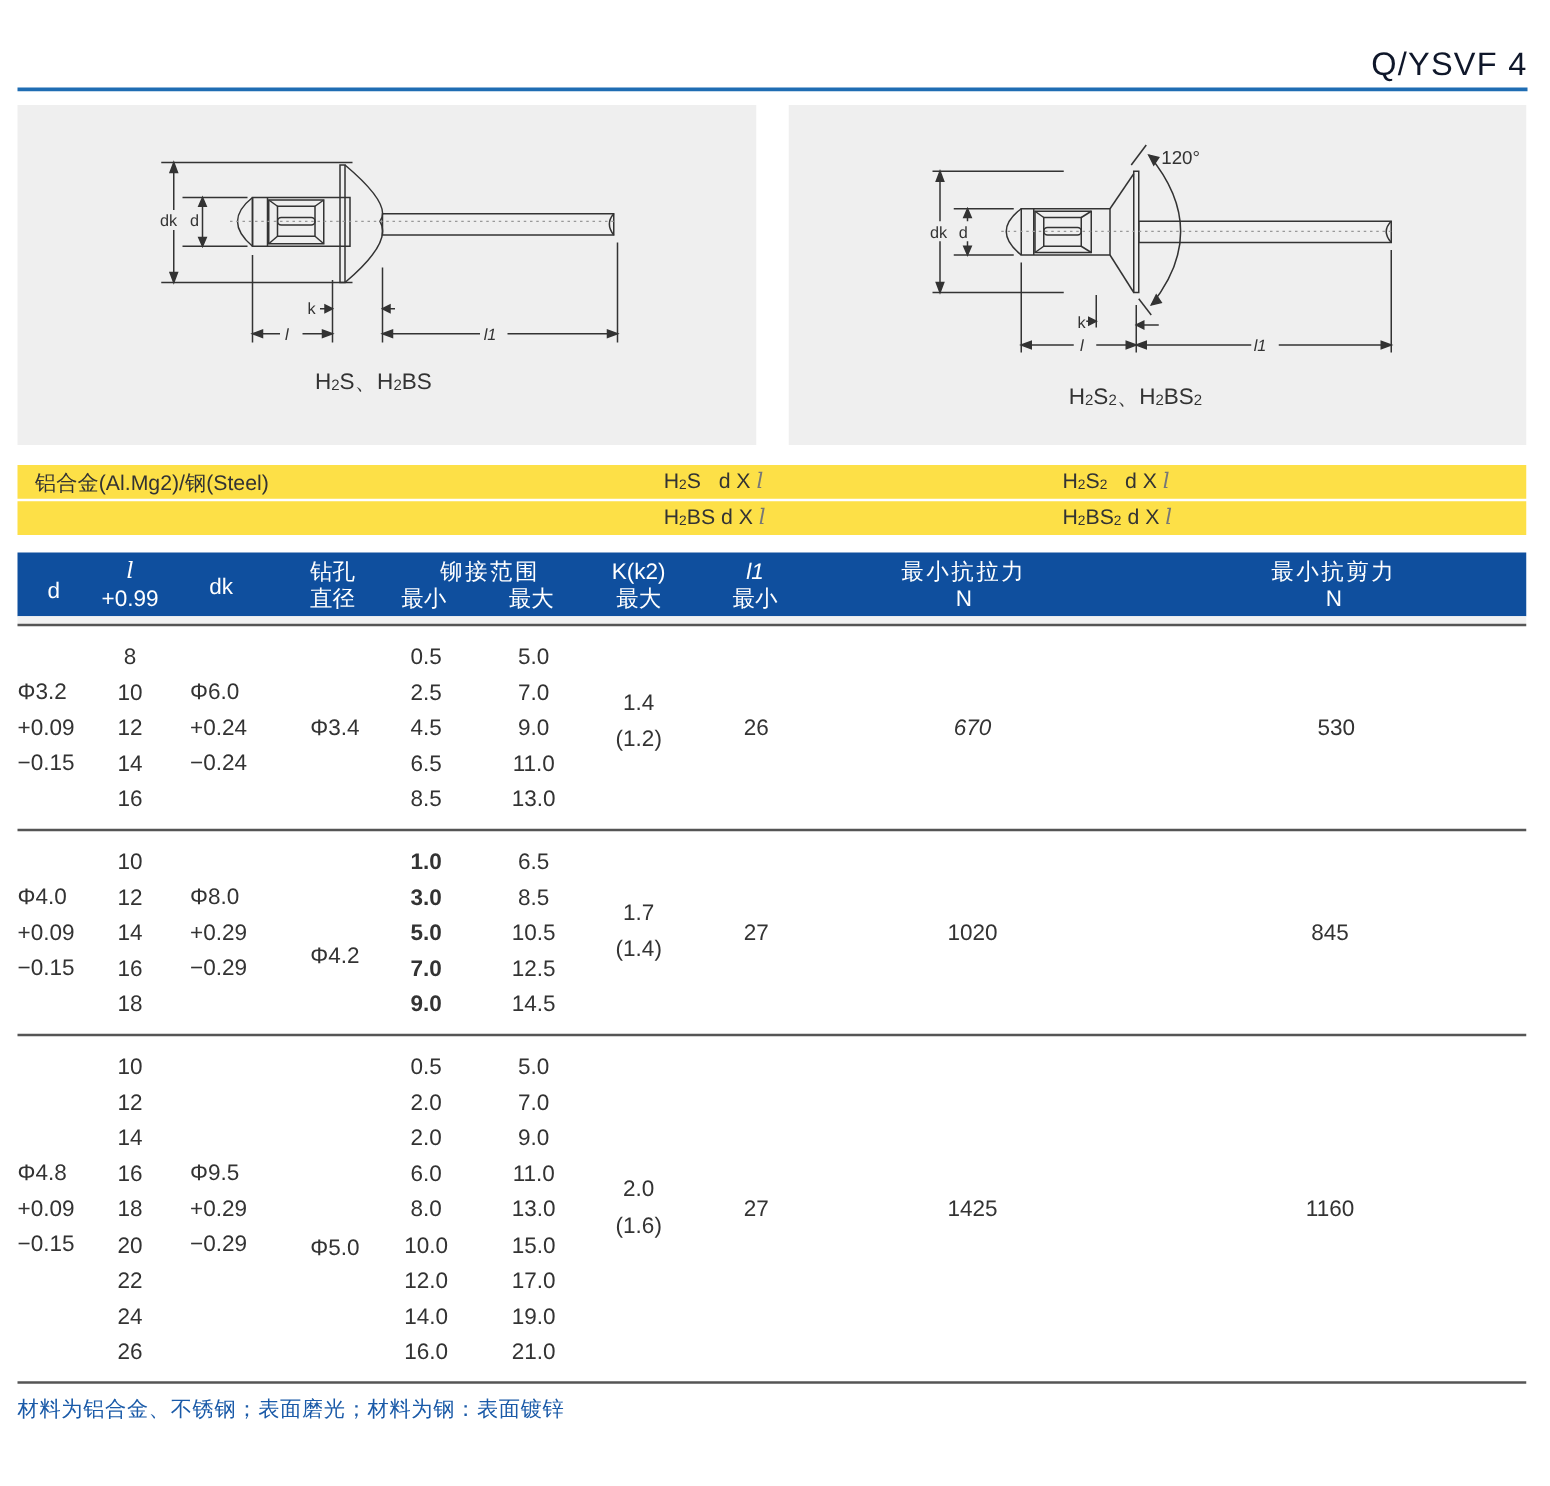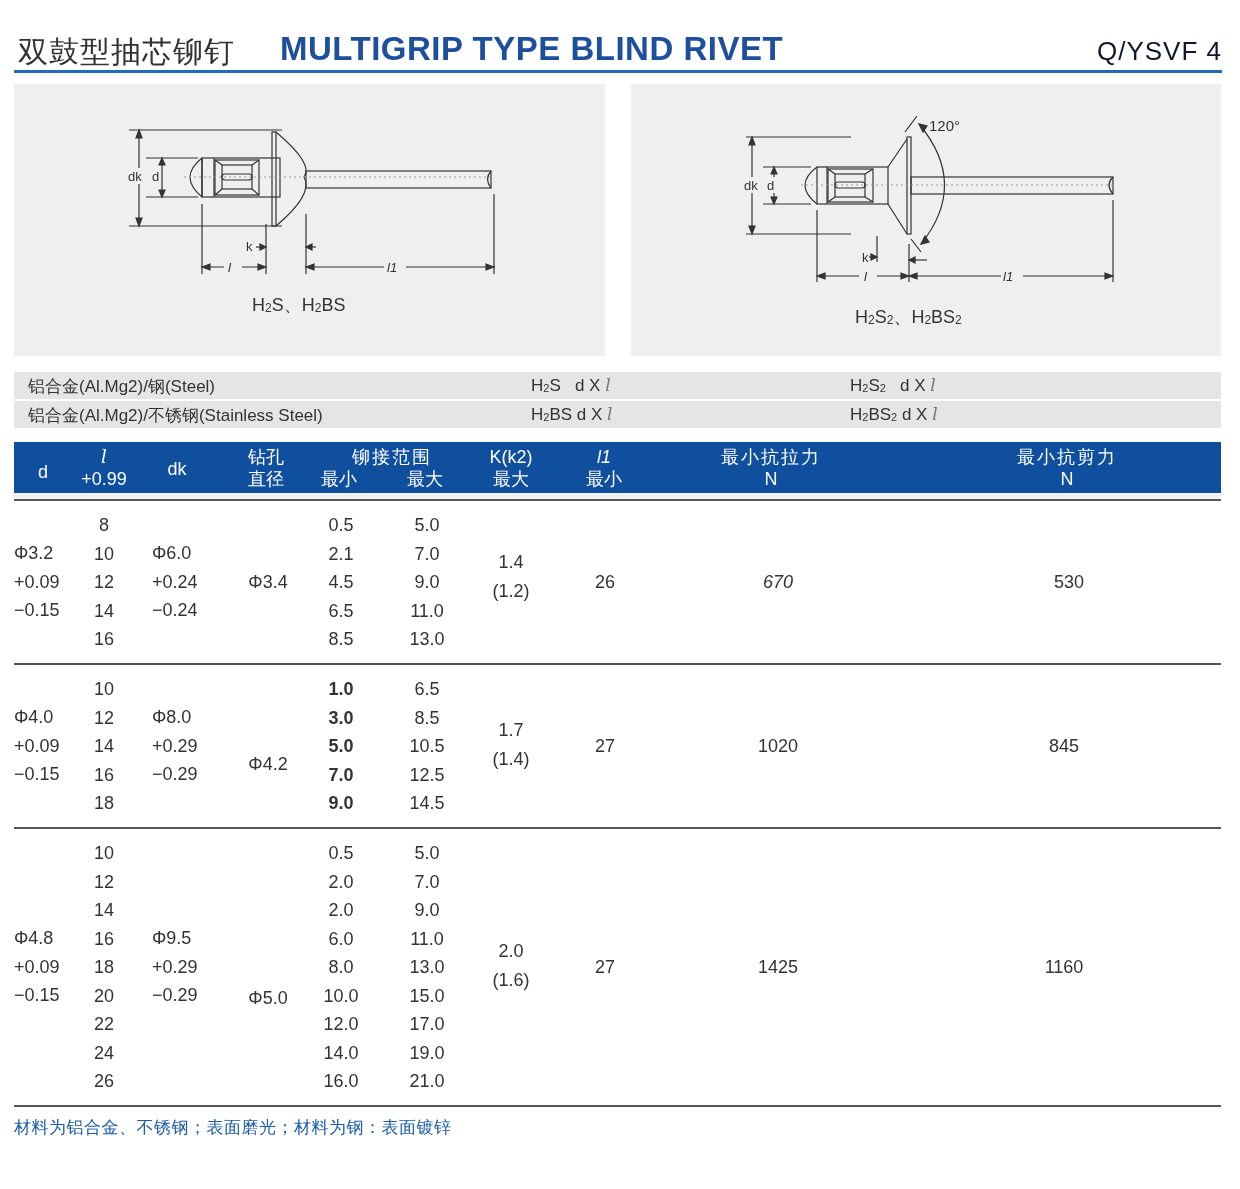--- a/index.html
+++ b/index.html
@@ -14,41 +14,39 @@
   .title-code { position: absolute; right: 0; top: 8px; font-size: 26px; color: #0f172a; letter-spacing: 1px; }
   .title-rule { position: absolute; left: 14px; top: 70px; width: 1208px; height: 3px; background: #1f6db3; }
 
   .diagram-panel { position: absolute; top: 84px; height: 272px; background: #efefef; }
   .diagram-panel.left { left: 14px; width: 591px; }
   .diagram-panel.right { left: 631px; width: 590px; }
   .diagram-panel svg { position: absolute; left: 0; top: 0; }
   .diagram-caption { position: absolute; font-size: 18px; color: #333; }
   .diagram-caption sub { font-size: 12px; vertical-align: -1px; }
 
-  .spec-row { position: absolute; left: 14px; width: 1207px; height: 27px; background: #e5e5e5; font-size: 17px; color: #333; }
+  .spec-row { position: absolute; left: 14px; width: 1207px; height: 27px; background: #fde047; font-size: 17px; color: #333; }
   .spec-row span { position: absolute; top: 3px; }
   .spec-row sub { font-size: 11px; vertical-align: -1px; }
   .spec-row .ital { font-style: italic; font-family: "DejaVu Serif", serif; color: #777; }
 
   .tbl-head { position: absolute; left: 14px; top: 442px; width: 1207px; height: 51px; background: #0f4f9e; color: #ffffff; font-size: 18px; }
   .tbl-head .hc { position: absolute; text-align: center; line-height: 22px; }
   .head-under { position: absolute; left: 14px; top: 493px; width: 1207px; height: 6px; background: #f2f2f2; }
   .rule { position: absolute; left: 14px; width: 1207px; height: 2px; background: #555; }
 
   .cell { position: absolute; font-size: 18px; color: #333; text-align: center; line-height: 28.5px; }
   .cell.left { text-align: left; }
 
   .footnote { position: absolute; left: 14px; top: 1116px; font-size: 17px; color: #1a5aa8; letter-spacing: 0.5px; }
 </style>
 </head>
 <body>
 
 <div class="title-bar">
-  <span class="title-cn">双鼓型抽芯铆钉</span>
-  <span class="title-en">MULTIGRIP TYPE BLIND RIVET</span>
   <span class="title-code">Q/YSVF 4</span>
 </div>
 <div class="title-rule"></div>
 
 <div class="diagram-panel left">
   <svg width="591" height="272" viewBox="0 0 591 272">
     <g stroke="#333" stroke-width="1.2" fill="none">
 
       <line x1="115" y1="46" x2="268" y2="46"></line>
       <line x1="115" y1="142" x2="268" y2="142"></line>
@@ -186,21 +184,20 @@
     H<sub>2</sub>S<sub>2</sub>、H<sub>2</sub>BS<sub>2</sub>
   </div>
 </div>
 
 <div class="spec-row" style="top:372px;">
   <span style="left:14px;">铝合金(Al.Mg2)/钢(Steel)</span>
   <span style="left:517px;">H<sub>2</sub>S&nbsp;&nbsp;&nbsp;d&nbsp;X&nbsp;<span class="ital" style="position:static;">l</span></span>
   <span style="left:836px;">H<sub>2</sub>S<sub>2</sub>&nbsp;&nbsp;&nbsp;d&nbsp;X&nbsp;<span class="ital" style="position:static;">l</span></span>
 </div>
 <div class="spec-row" style="top:401px;">
-  <span style="left:14px;">铝合金(Al.Mg2)/不锈钢(Stainless Steel)</span>
   <span style="left:517px;">H<sub>2</sub>BS&nbsp;d&nbsp;X&nbsp;<span class="ital" style="position:static;">l</span></span>
   <span style="left:836px;">H<sub>2</sub>BS<sub>2</sub>&nbsp;d&nbsp;X&nbsp;<span class="ital" style="position:static;">l</span></span>
 </div>
 
 <div class="tbl-head">
   <div class="hc" style="left:14px;width:30px;top:19px;">d</div>
   <div class="hc" style="left:58px;width:64px;top:4px;font-style:italic;font-family:'DejaVu Serif',serif;">l</div>
   <div class="hc" style="left:58px;width:64px;top:26px;">+0.99</div>
   <div class="hc" style="left:145px;width:36px;top:16px;">dk</div>
   <div class="hc" style="left:222px;width:60px;top:4px;">钻孔</div>
@@ -234,21 +231,21 @@
       <div>16</div>
   </div>
   <div class="cell left" style="left:152px;top:539px;width:60px;">
     <div>Φ6.0</div>
       <div>+0.24</div>
       <div>−0.24</div>
   </div>
   <div class="cell" style="left:236px;top:568px;width:64px;">Φ3.4</div>
   <div class="cell" style="left:316px;top:511px;width:50px;">
     <div>0.5</div>
-      <div>2.1</div>
+      <div>2.5</div>
       <div>4.5</div>
       <div>6.5</div>
       <div>8.5</div>
   </div>
   <div class="cell" style="left:402px;top:511px;width:50px;">
     <div>5.0</div>
       <div>7.0</div>
       <div>9.0</div>
       <div>11.0</div>
       <div>13.0</div>

